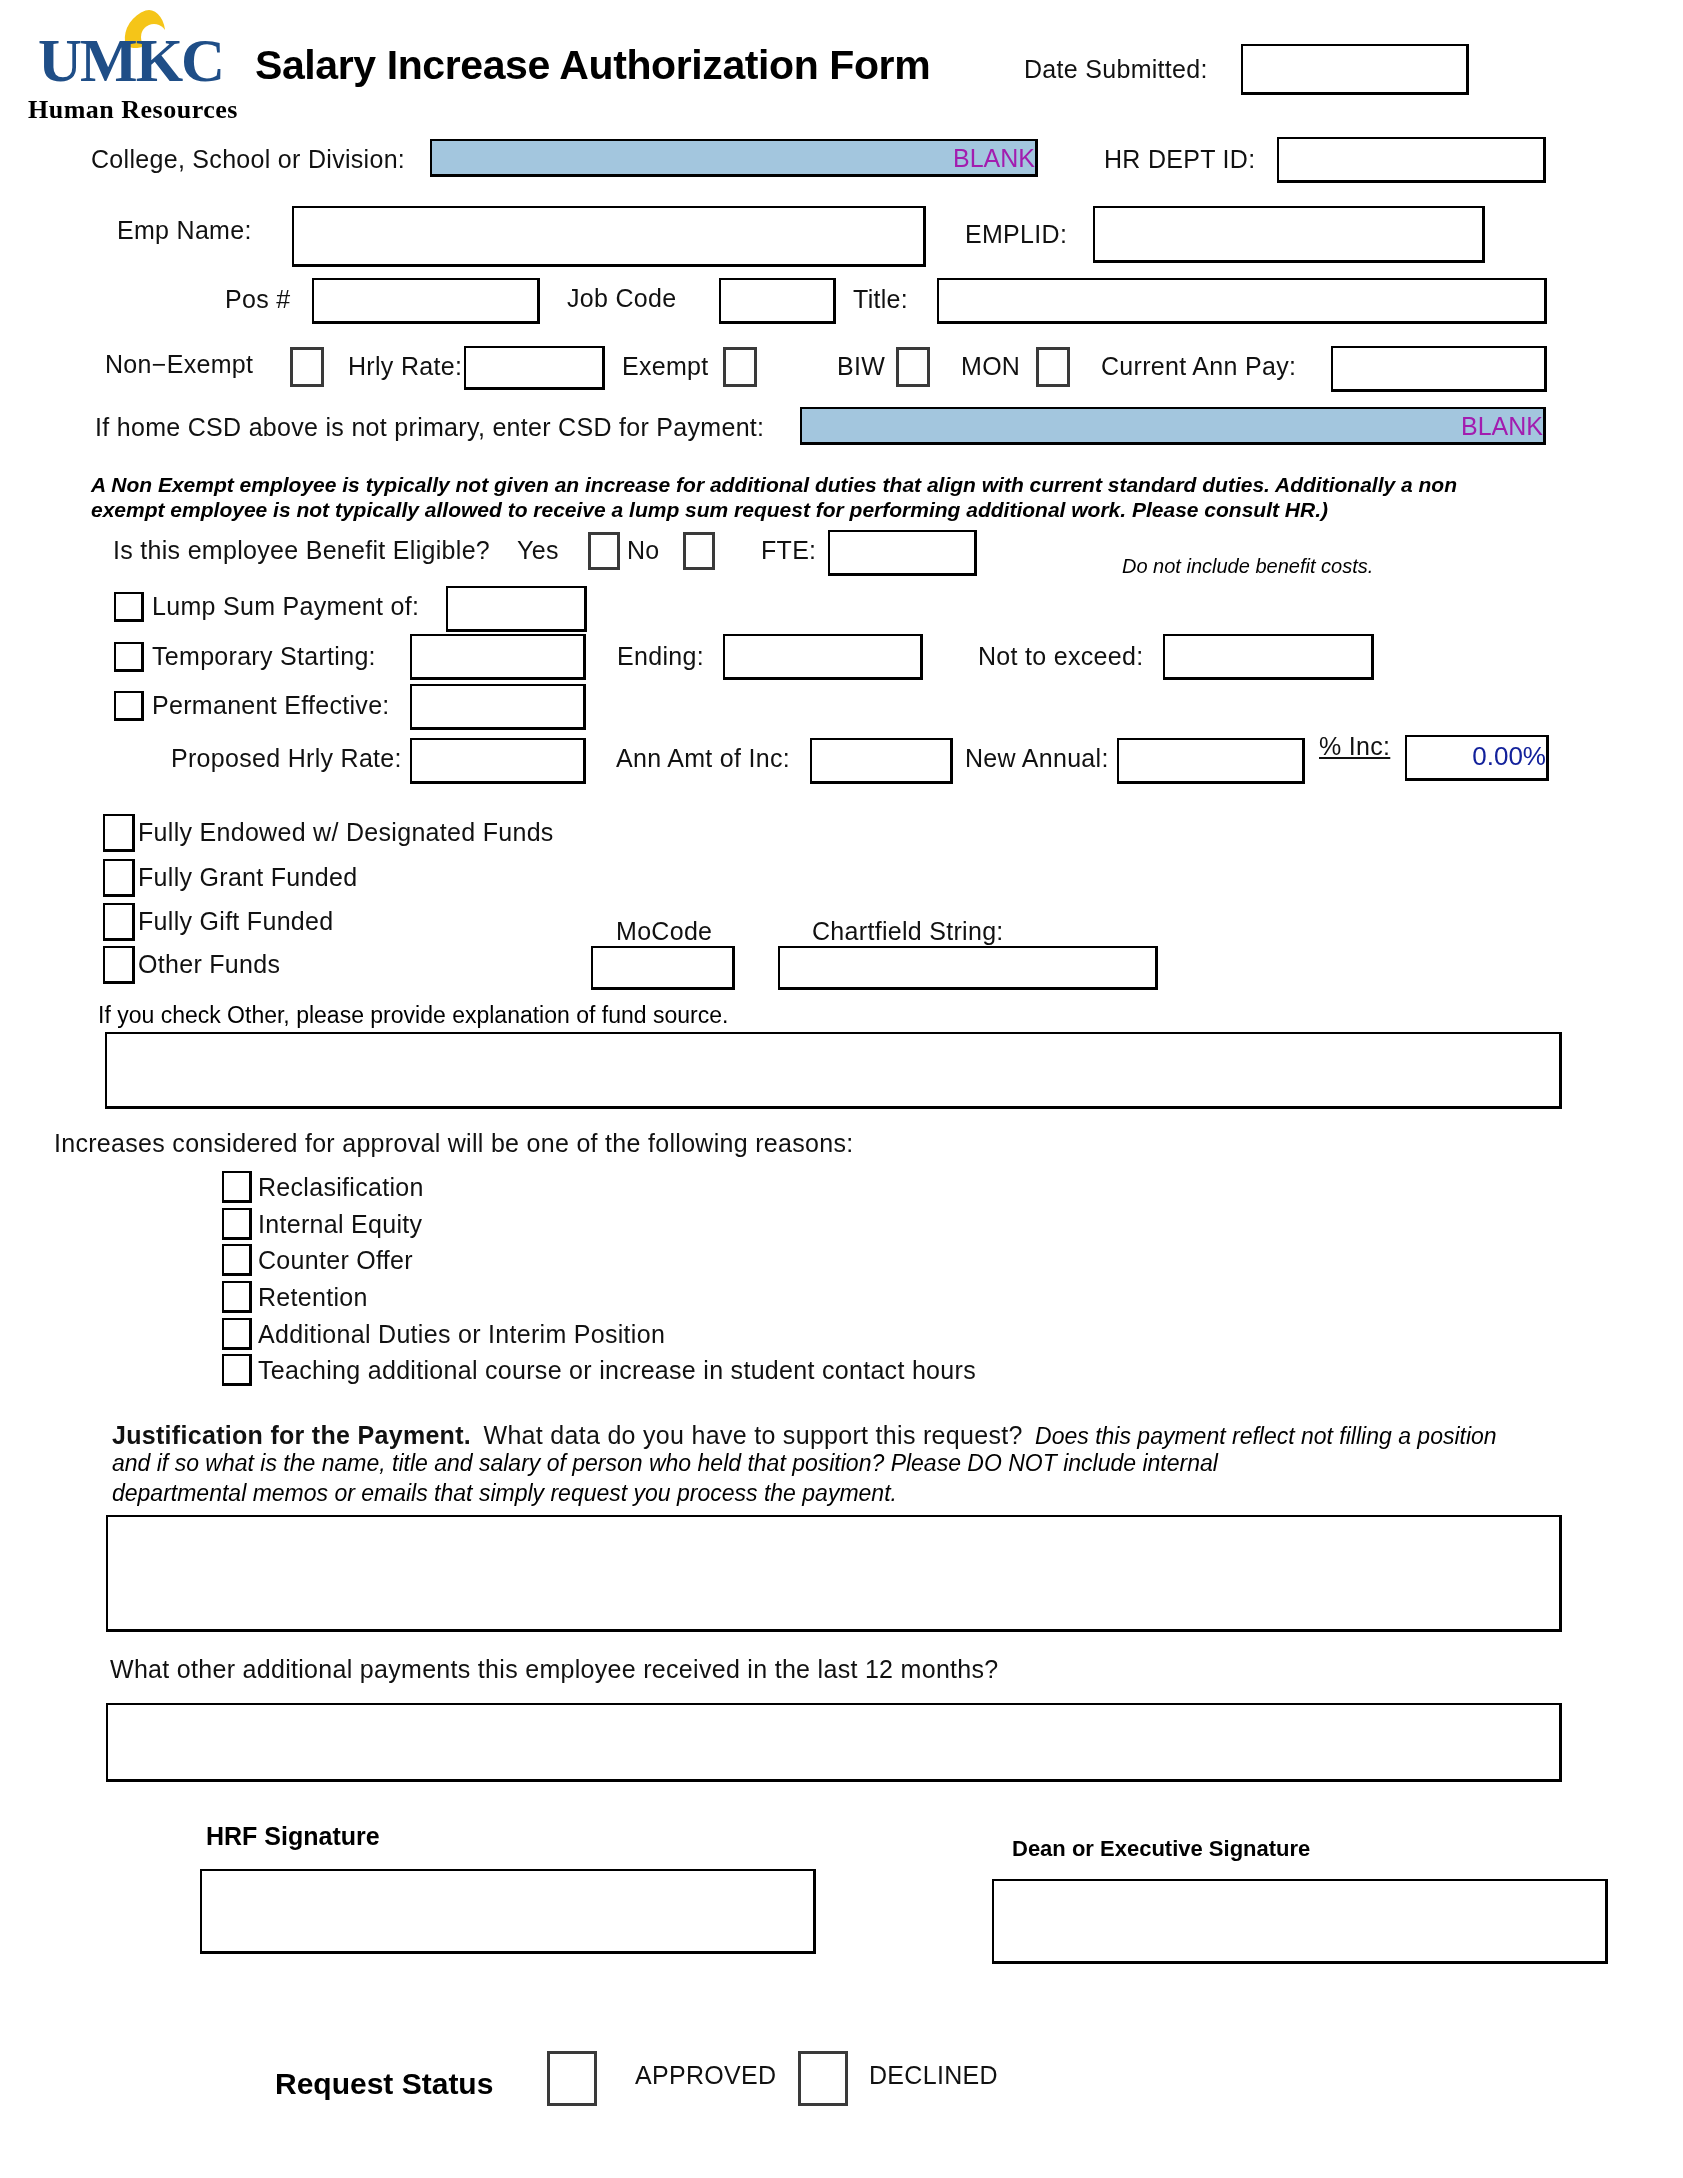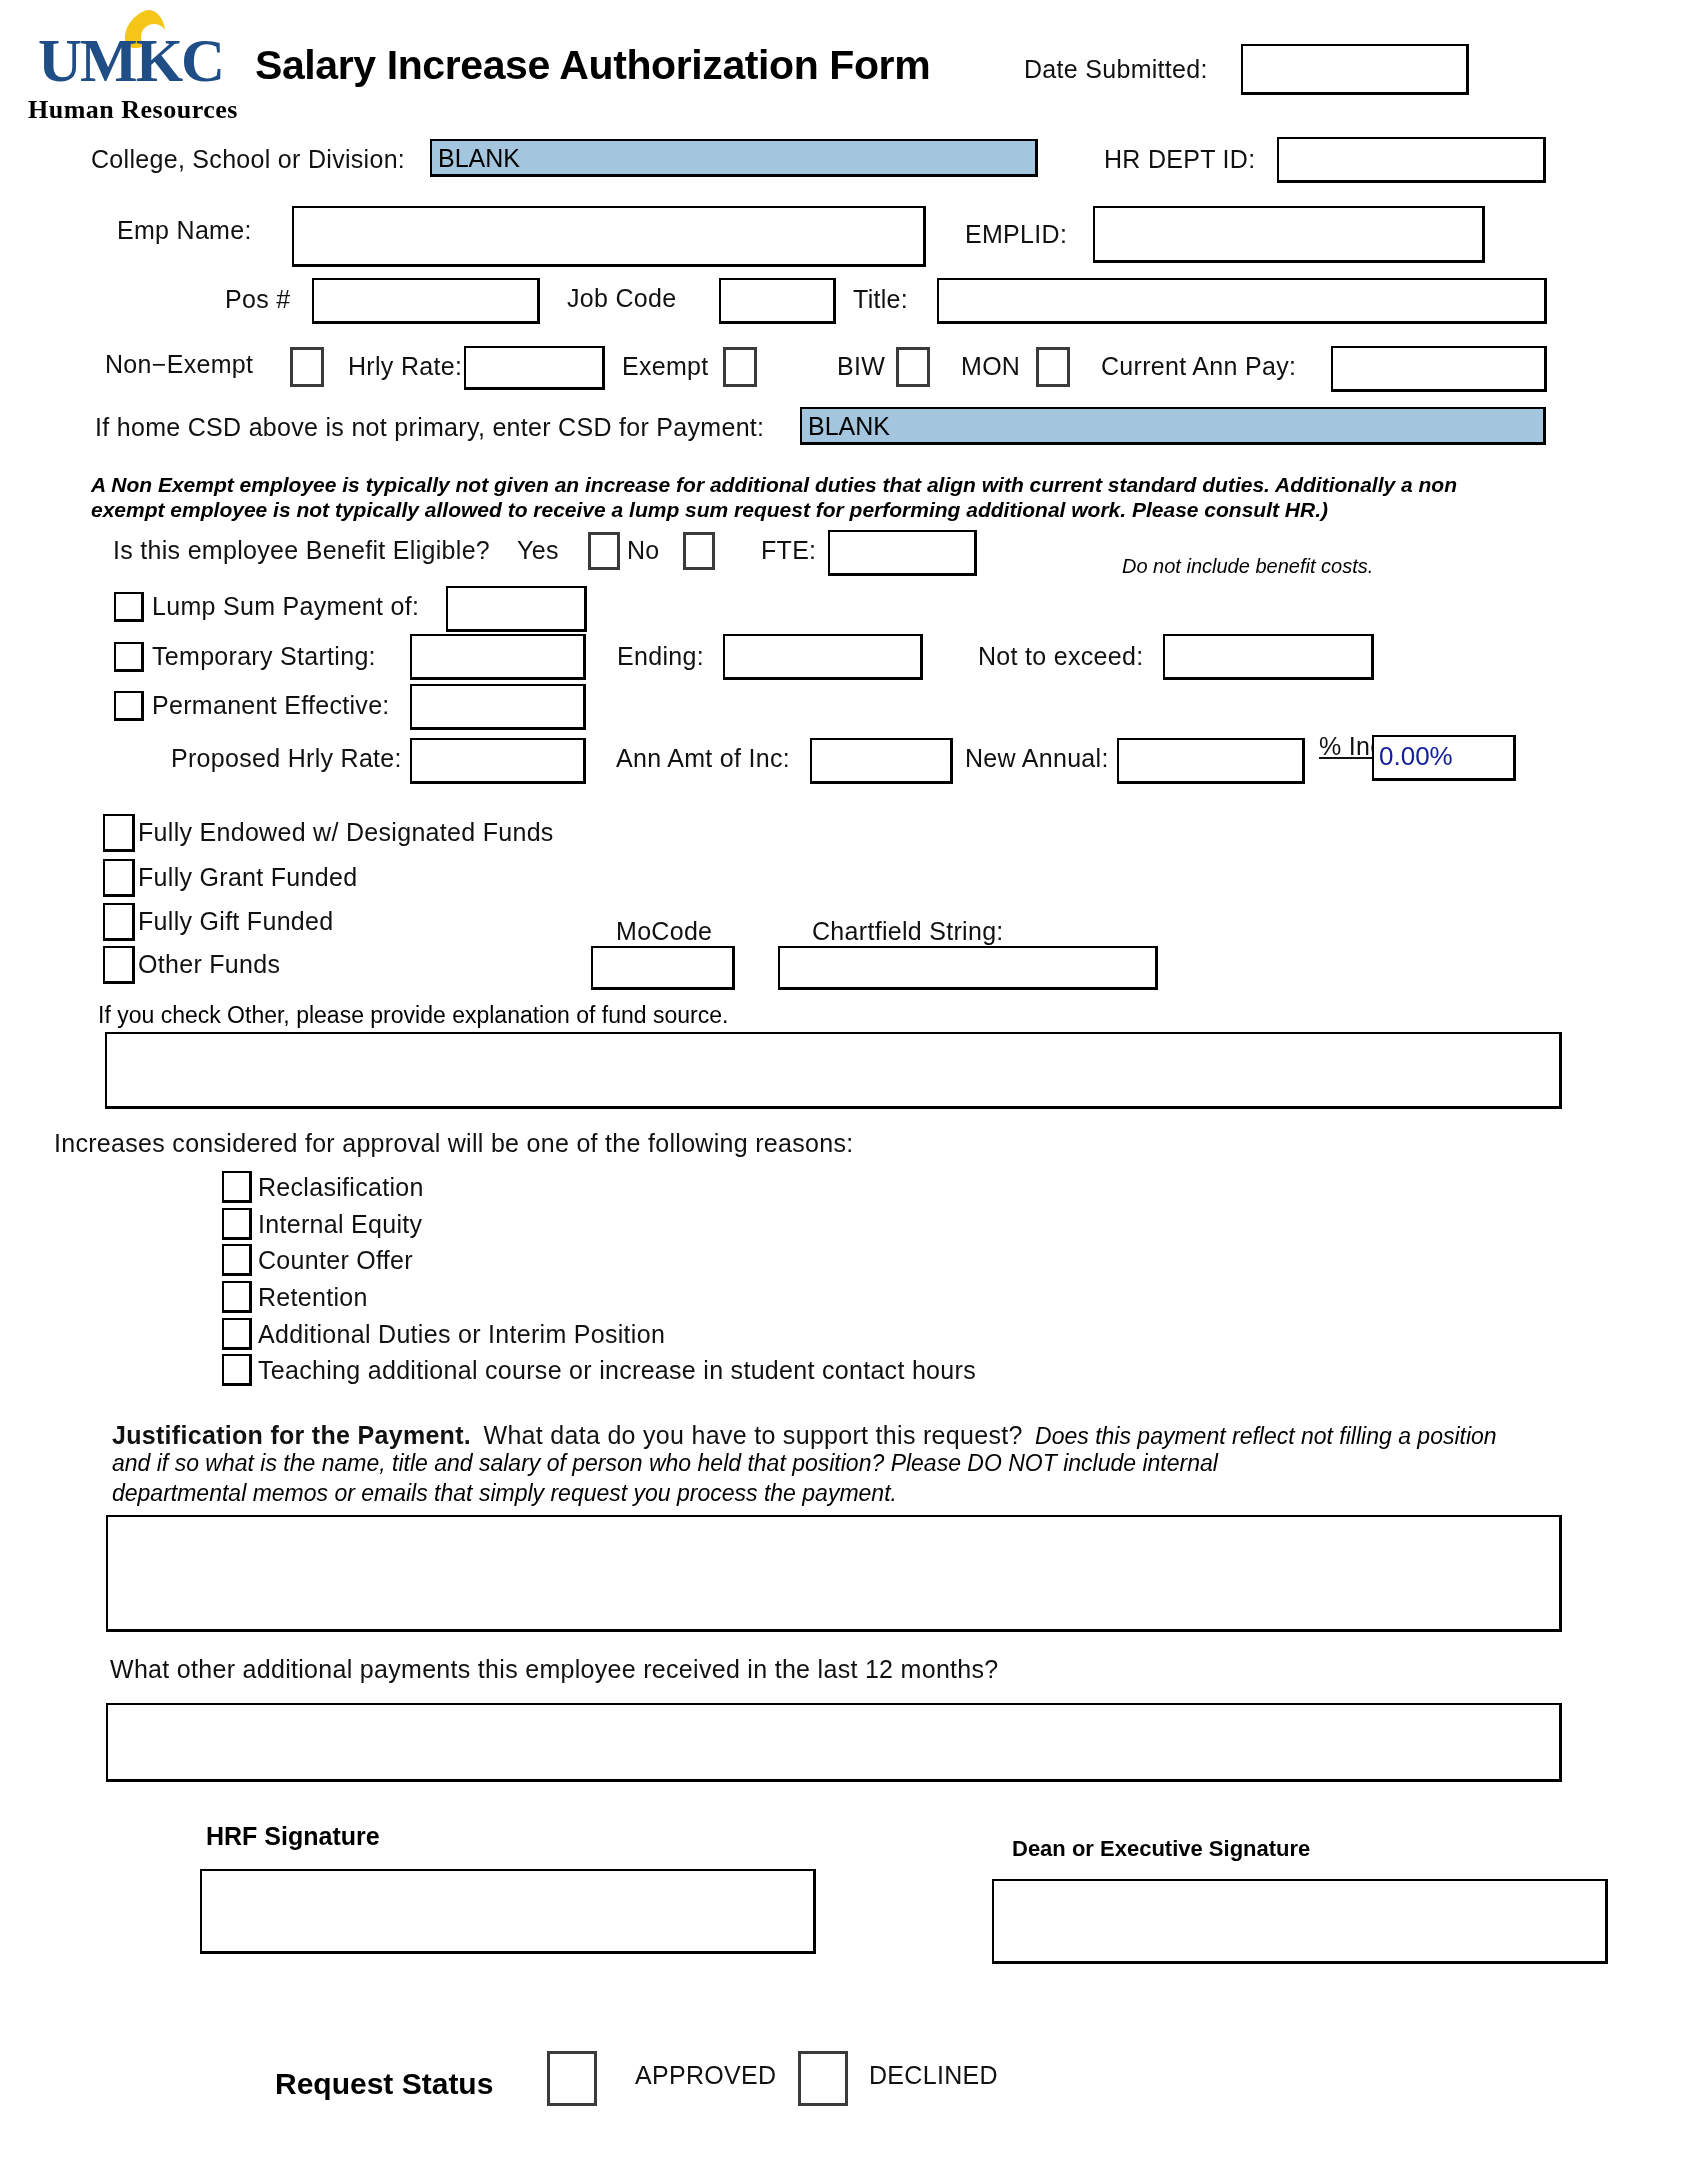--- a/index.html
+++ b/index.html
@@ -79,22 +79,23 @@
   }
   .fbox-blue {
     box-sizing: border-box;
     background: #a3c6de;
     border: 2px solid #000000;
     border-right-width: 3px;
     border-bottom-width: 3px;
     font-size: 25px;
     line-height: 1;
     padding: 5px 0 0 6px;
-    color: #000000;
-    white-space: nowrap;
+    color: #a21caf;
+    white-space: nowrap;
+    text-align: right;
   }
   .cbox {
     box-sizing: border-box;
     background: #ffffff;
     border: 2px solid #000000;
     border-right-width: 3px;
     border-bottom-width: 3px;
   }
   .cbox-sh {
     box-sizing: border-box;
@@ -211,21 +212,21 @@
   <div class="lbl abs" style="left:171px; top:744px;">Proposed Hrly Rate:</div>
   <div class="fbox abs" style="left:410px; top:738px; width:176px; height:46px;"></div>
 
   <div class="lbl abs" style="left:616px; top:744px;">Ann Amt of Inc:</div>
   <div class="fbox abs" style="left:810px; top:738px; width:143px; height:46px;"></div>
 
   <div class="lbl abs" style="left:965px; top:744px;">New Annual:</div>
   <div class="fbox abs" style="left:1117px; top:738px; width:188px; height:46px;"></div>
 
   <div class="lbl abs" style="left:1319px; top:732px;text-decoration:underline;">% Inc:</div>
-  <div class="fbox abs" style="left:1372px; top:735px; width:144px; height:46px;">
+  <div class="fbox abs" style="left:1405px; top:735px; width:144px; height:46px;text-align:right;">
     <div class="val-blue">0.00%</div>
   </div>
 
   <div class="cbox abs" style="left:103px; top:814px; width:32px; height:38px;"></div>
   <div class="lbl abs" style="left:138px; top:818px;">Fully Endowed w/ Designated Funds</div>
 
   <div class="cbox abs" style="left:103px; top:859px; width:32px; height:38px;"></div>
   <div class="lbl abs" style="left:138px; top:863px;">Fully Grant Funded</div>
 
   <div class="cbox abs" style="left:103px; top:903px; width:32px; height:38px;"></div>

